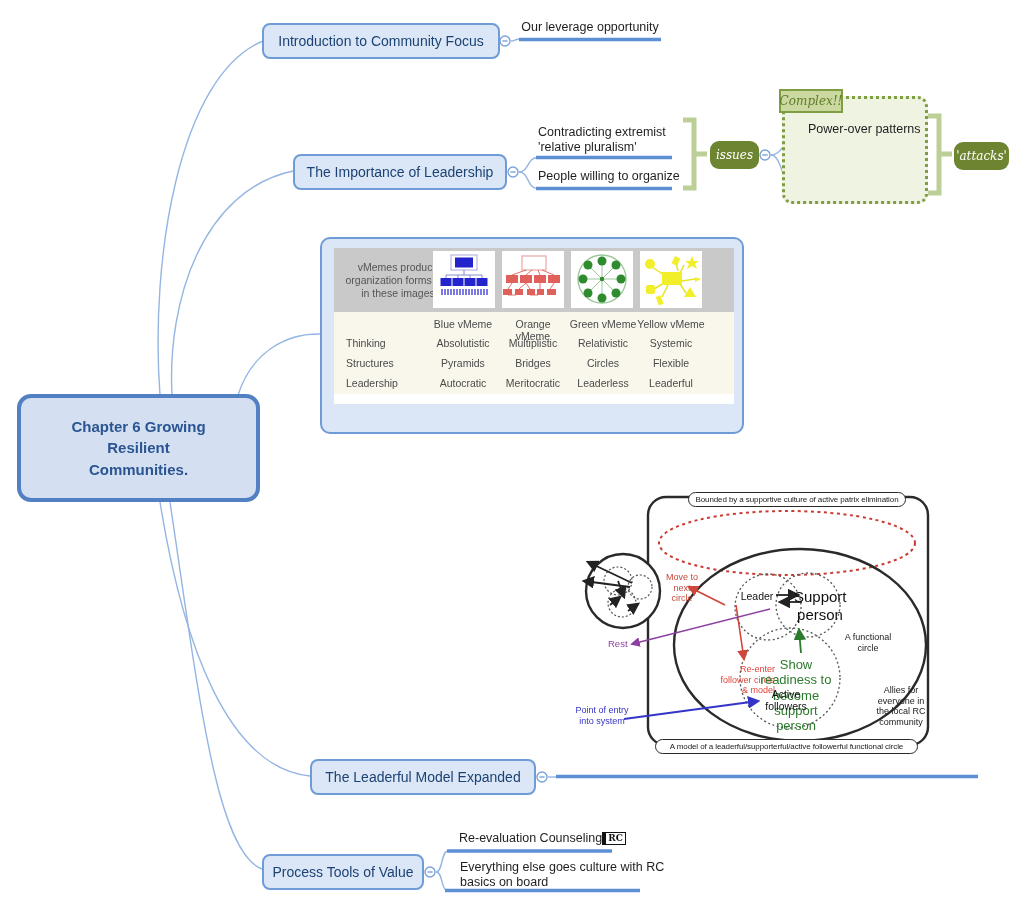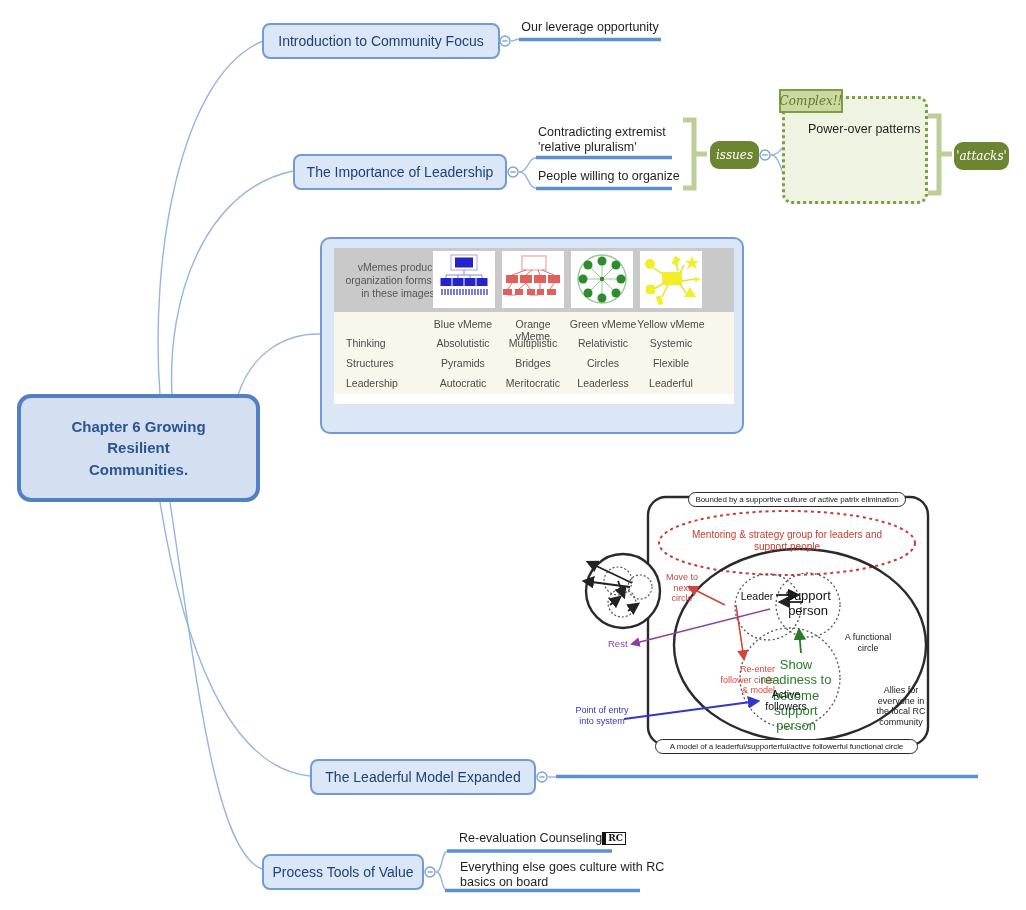--- a/index.html
+++ b/index.html
@@ -339,23 +339,22 @@
       <line x1="212" y1="125" x2="74" y2="160" stroke="#8c3fa0" stroke-width="1.4" marker-end="url(#mPurple)"></line>
       <line x1="66" y1="235" x2="200" y2="217" stroke="#3434c8" stroke-width="1.8" marker-end="url(#mBlue)"></line>
 
       <g stroke="#cc3b33" stroke-width="1">
         <line x1="287" y1="20.5" x2="309" y2="20.5"></line>
         <line x1="142" y1="268" x2="224" y2="268"></line>
         <line x1="243" y1="268" x2="285" y2="268"></line>
       </g>
     </svg>
     <div class="pill" style="left:130px;top:8px;width:218px;height:15px;">Bounded by a supportive culture of active patrix elimination</div>
-    <div class="dg-label" style="left:129px;top:45px;width:200px;font-size:10px;color:#c43c30;">Mentoring &amp; strategy group for leaders and support people</div>
     <div class="dg-label" style="left:180px;top:106px;width:38px;font-size:10.5px;color:#111;white-space:nowrap;">Leader</div>
-    <div class="dg-label" style="left:224px;top:104px;width:52px;font-size:13px;color:#111;">Support person</div>
+    <div class="dg-label" style="left:236px;top:104px;width:52px;font-size:15px;color:#111;">Support person</div>
     <div class="dg-label" style="left:284px;top:148px;width:52px;font-size:9px;color:#222;">A functional circle</div>
     <div class="dg-label" style="left:107px;top:88px;width:34px;font-size:9px;color:#c4493c;">Move to next circle</div>
     <div class="dg-label" style="left:50px;top:154px;font-size:9.5px;color:#8c3fa0;white-space:nowrap;">Rest</div>
     <div class="dg-label" style="left:155px;top:180px;width:62px;font-size:9px;color:#e04438;text-align:right;">Re-enter follower circle &amp; model</div>
     <div class="dg-label" style="left:197px;top:173px;width:82px;font-size:13px;color:#2c7a2c;">Show readiness to become support person</div>
     <div class="dg-label" style="left:197px;top:204px;width:62px;font-size:10.5px;color:#111;">Active followers</div>
     <div class="dg-label" style="left:318px;top:201px;width:50px;font-size:9px;color:#222;">Allies for everyone in the local RC community</div>
     <div class="dg-label" style="left:12px;top:221px;width:64px;font-size:9px;color:#3434c8;">Point of entry into system</div>
     <div class="pill" style="left:97px;top:255px;width:263px;height:15px;">A model of a leaderful/supporterful/active followerful functional circle</div>
   </div>

